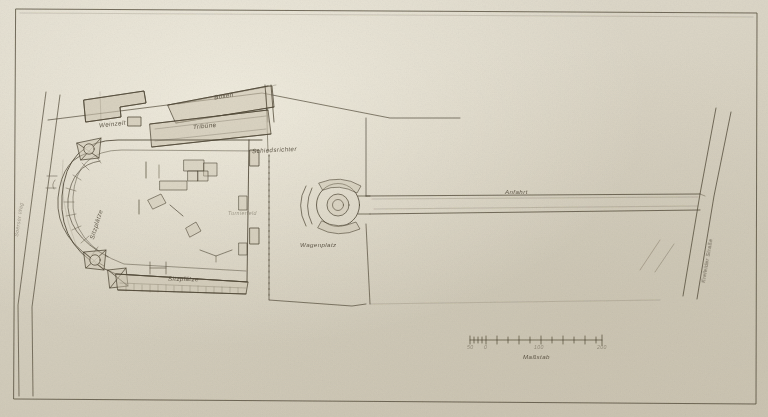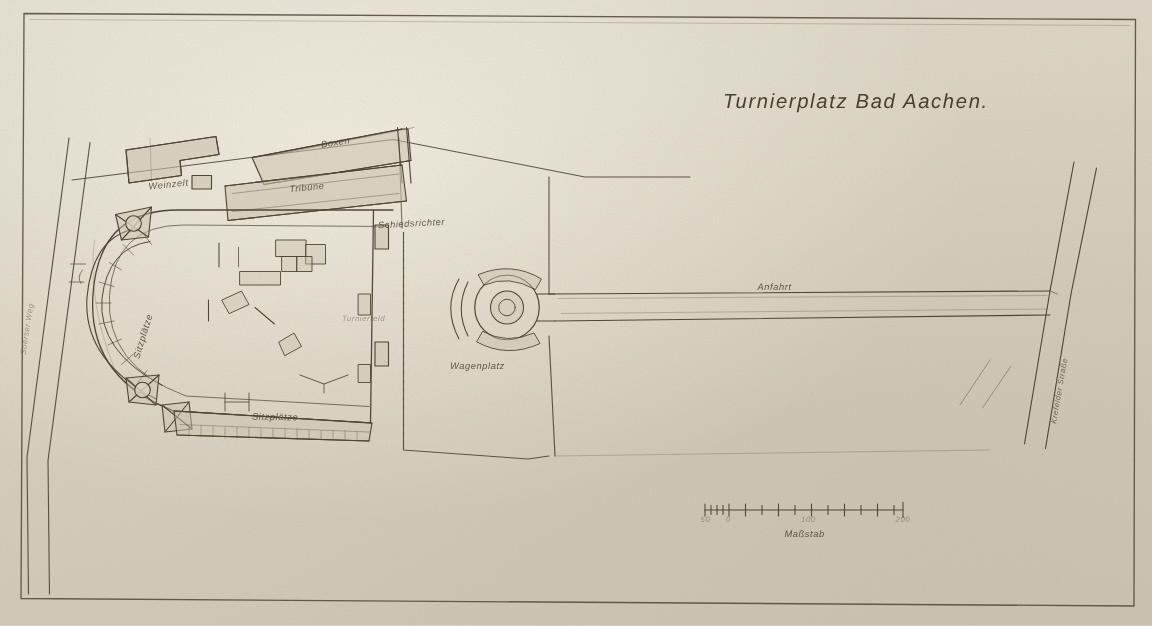--- a/index.html
+++ b/index.html
@@ -272,21 +272,20 @@
         <path d="M602 335 L602 345"></path>
       </g>
 
     </g>
   </svg>
 
   <svg id="grain" viewBox="0 0 768 417" xmlns="http://www.w3.org/2000/svg">
     <rect width="768" height="417" filter="url(#paperGrain)" fill="#8d8469"></rect>
   </svg>
 
-  <div class="lbl lbl-title" style="left:482px; top:60px;">Turnierplatz  Bad Aachen.</div>
 
   <div class="lbl lbl-sm" style="left:214px; top:92px; transform:rotate(-9deg);">Boxen</div>
 
   <div class="lbl lbl-sm" style="left:193px; top:122px; transform:rotate(-6deg);">Tribüne</div>
 
   <div class="lbl lbl-sm" style="left:99px; top:120px; transform:rotate(-6deg);">Weinzelt</div>
 
   <div class="lbl lbl-sm" style="left:88px; top:238px; transform:rotate(-73deg); transform-origin:left top;">Sitzplätze</div>
 
   <div class="lbl lbl-sm" style="left:168px; top:275px; transform:rotate(1deg);">Sitzplätze</div>

